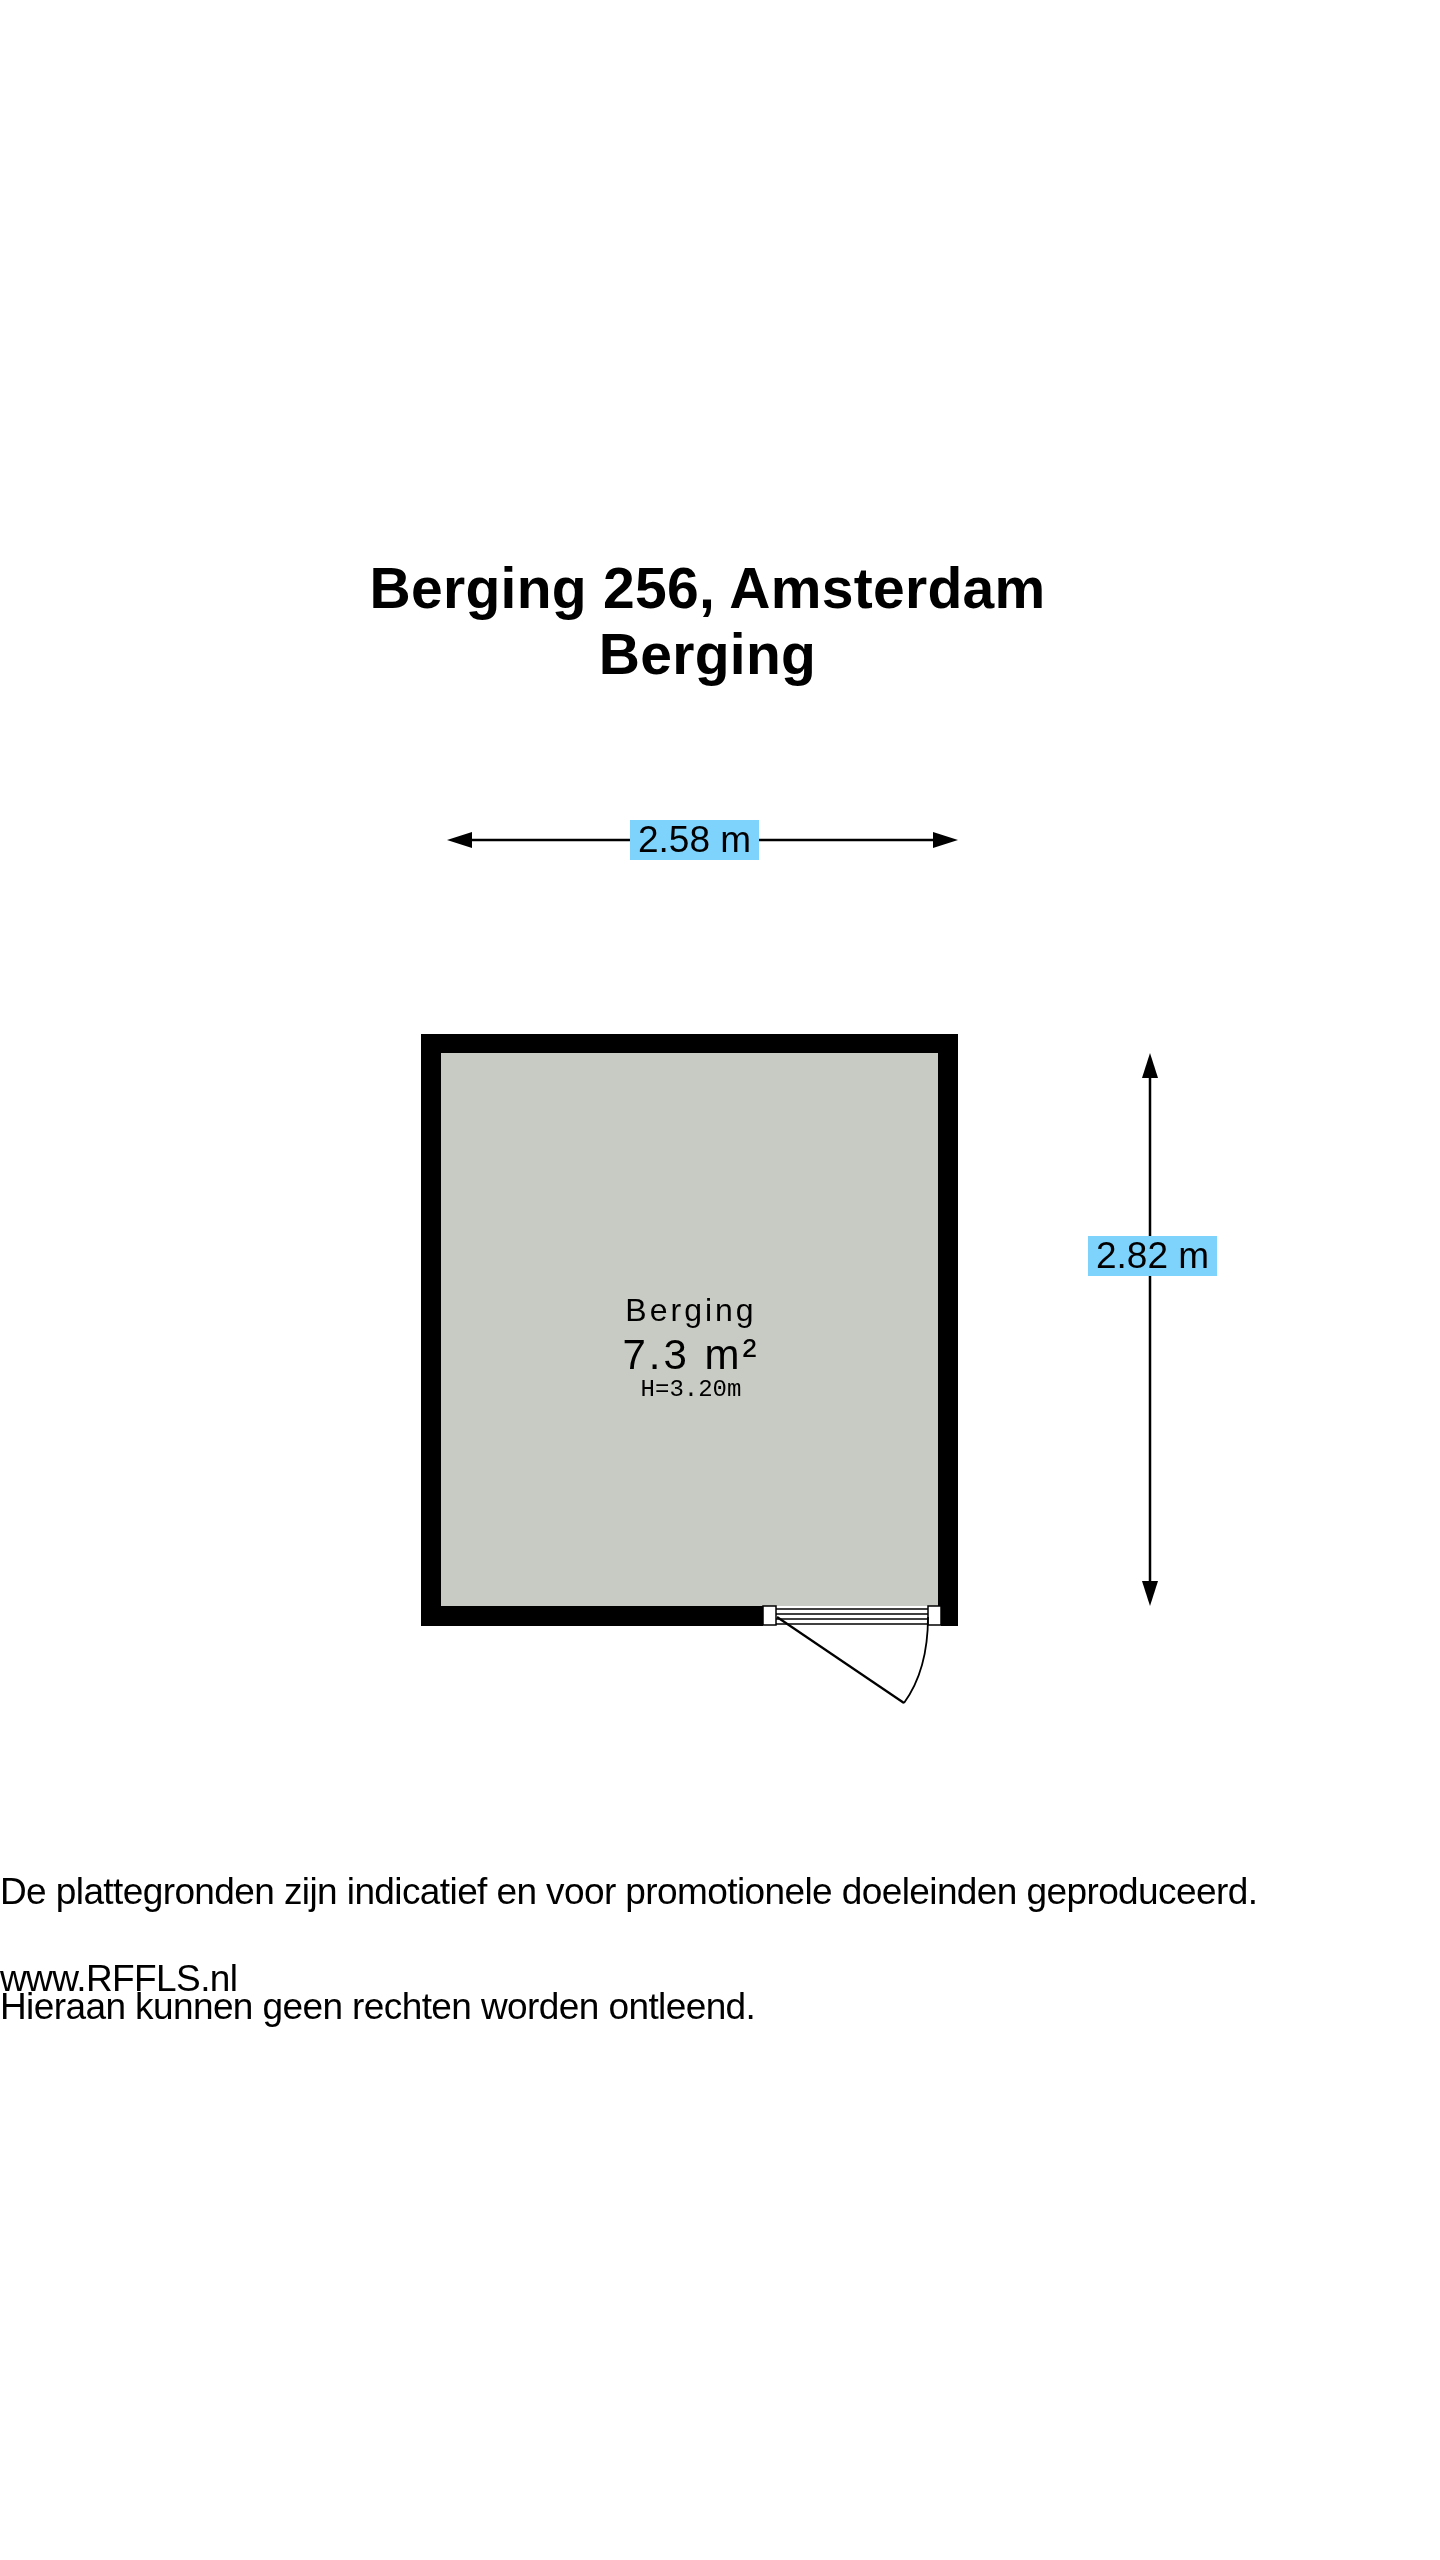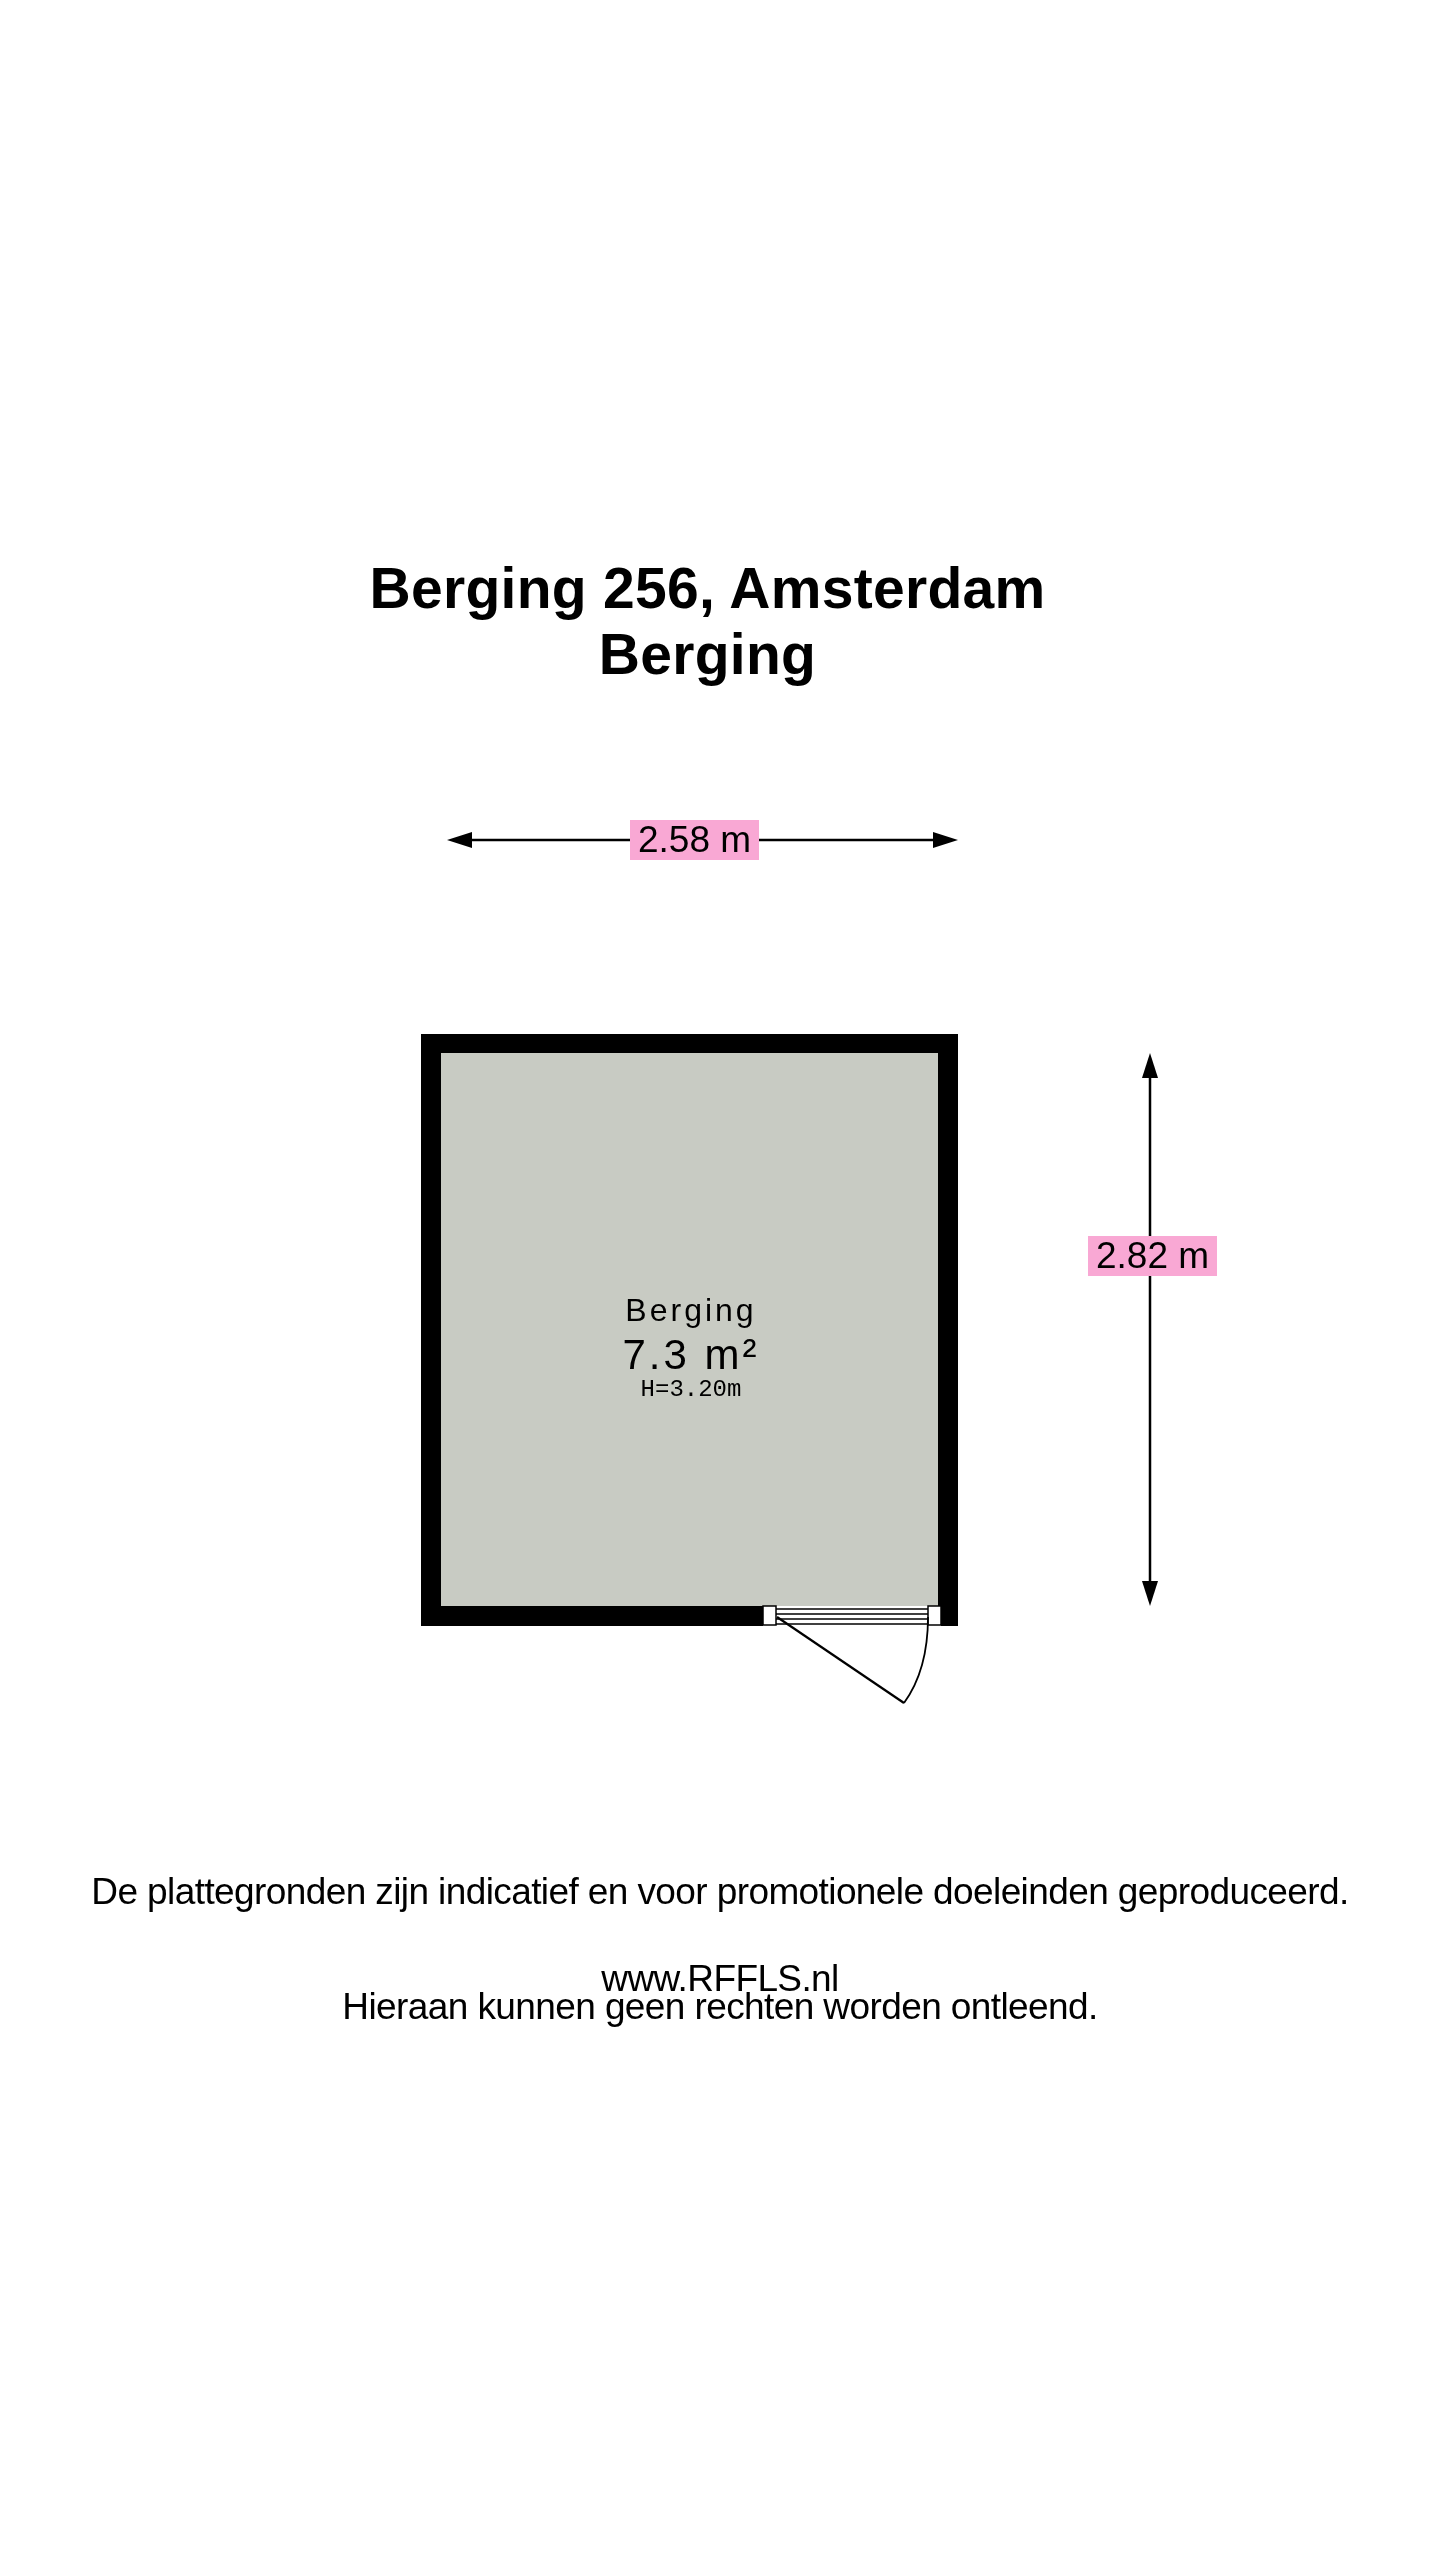--- a/index.html
+++ b/index.html
@@ -4,25 +4,25 @@
 <style>
   html, body { margin:0; padding:0; background:#ffffff; }
   body { width:1440px; height:2560px; position:relative; overflow:hidden;
          font-family:"Liberation Sans", sans-serif; color:#000; }
   .title { position:absolute; left:0; width:1415px; text-align:center;
            font-weight:bold; font-size:57px; line-height:64px; letter-spacing:0.3px; }
   .t1 { top:556px; }
   .t2 { top:622px; }
   svg.plan { position:absolute; left:0; top:0; }
   .lbl { position:absolute; text-align:center; white-space:nowrap; }
-  .dimtext { font-size:37px; background:#f9a8d4; padding:0 8px; line-height:40px; }
+  .dimtext { font-size:37px; background:#7dd3fc; padding:0 8px; line-height:40px; }
   .room-name { font-size:32px; letter-spacing:3px; }
   .room-area { font-size:42px; letter-spacing:3px; }
   .room-h { font-size:24px;font-family:Liberation Mono, monospace; }
-  .disc { position:absolute; left:0; width:1440px; text-align:center;
+  .disc { position:absolute; left:0; width:1440px; 
           font-size:37px; line-height:44px; letter-spacing:-0.6px; }
 </style>
 </head>
 <body>
 
 <div class="title t1">Berging 256, Amsterdam</div>
 <div class="title t2">Berging</div>
 
 <svg class="plan" width="1440" height="2560">
 

